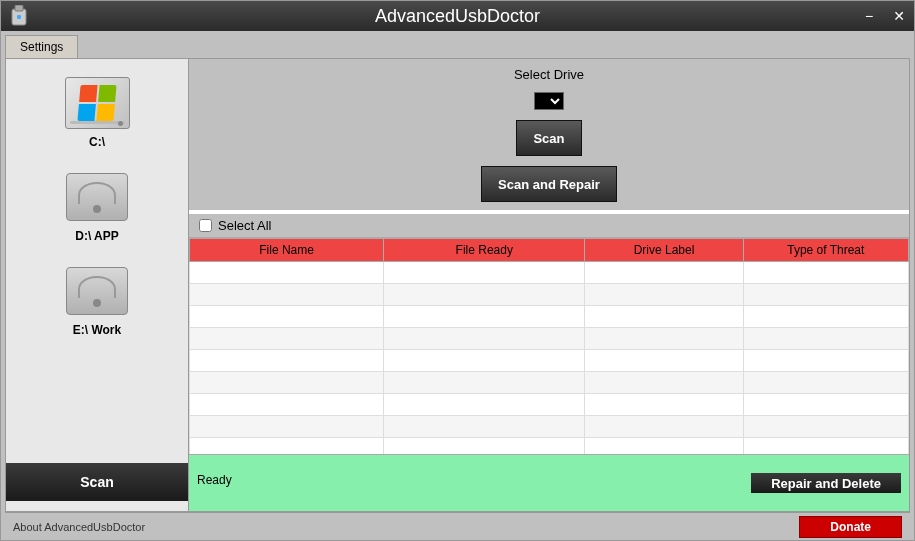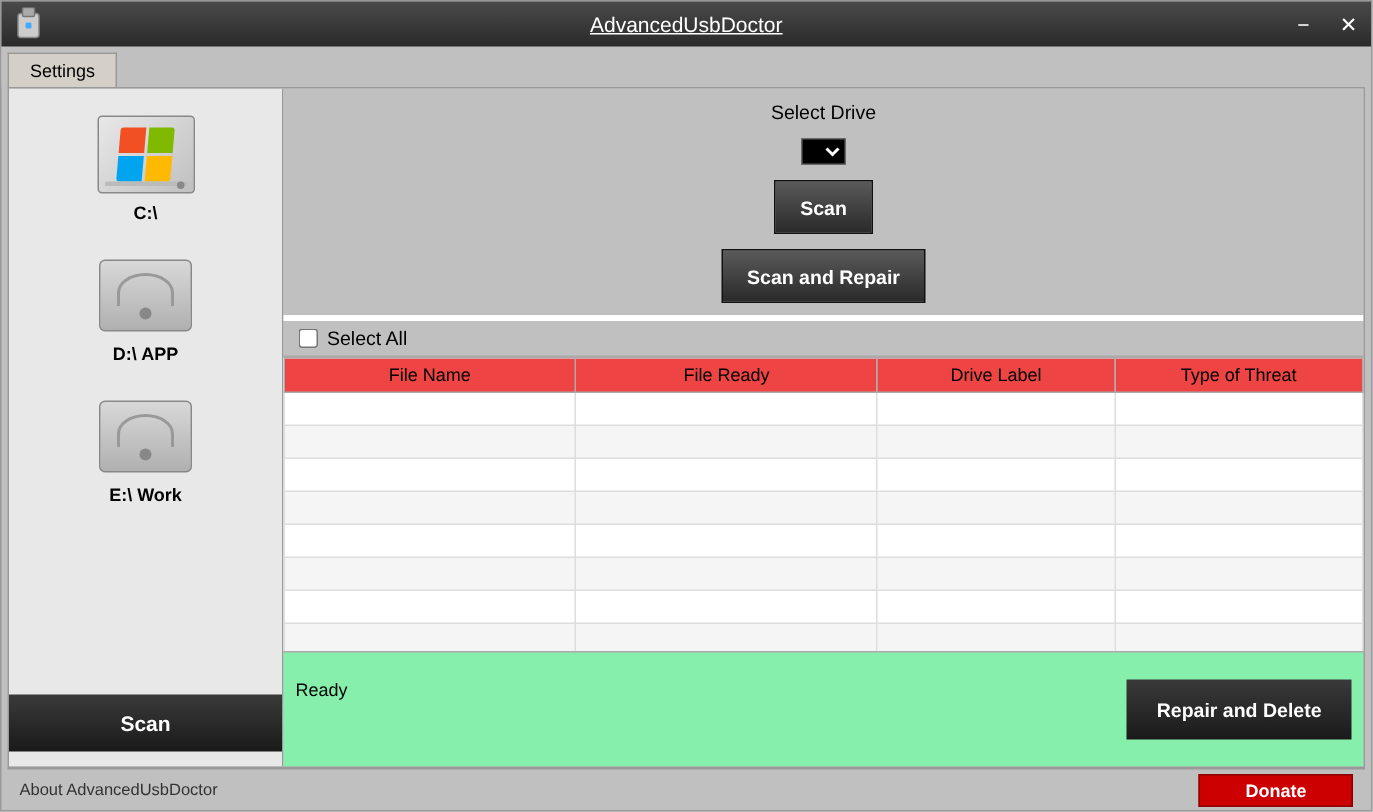--- a/index.html
+++ b/index.html
@@ -26,23 +26,22 @@
       color: white;
       height: 30px;
       display: flex;
       align-items: center;
       justify-content: center;
       position: relative;
       flex-shrink: 0;
     }
 
     .title-bar-text {
-      font-size: 14px;
+      font-size: 18px;
       font-weight: normal;
-      text-decoration: underline;
     }
 
     .title-bar-controls {
       position: absolute;
       right: 0;
       top: 0;
       height: 100%;
       display: flex;
       align-items: center;
     }
@@ -252,21 +251,21 @@
       border-top: 1px solid #aaa;
       gap: 10px;
     }
 
     .status-text {
       flex: 1;
       font-size: 12px;
     }
 
     .repair-btn {
-      height: 40px;
+      height: 20px;
       padding: 0 20px;
       background: linear-gradient(to bottom, #3a3a3a, #1a1a1a);
       color: white;
       border: none;
       font-size: 13px;
       font-weight: bold;
       cursor: pointer;
     }
 
     .bottom-bar {

